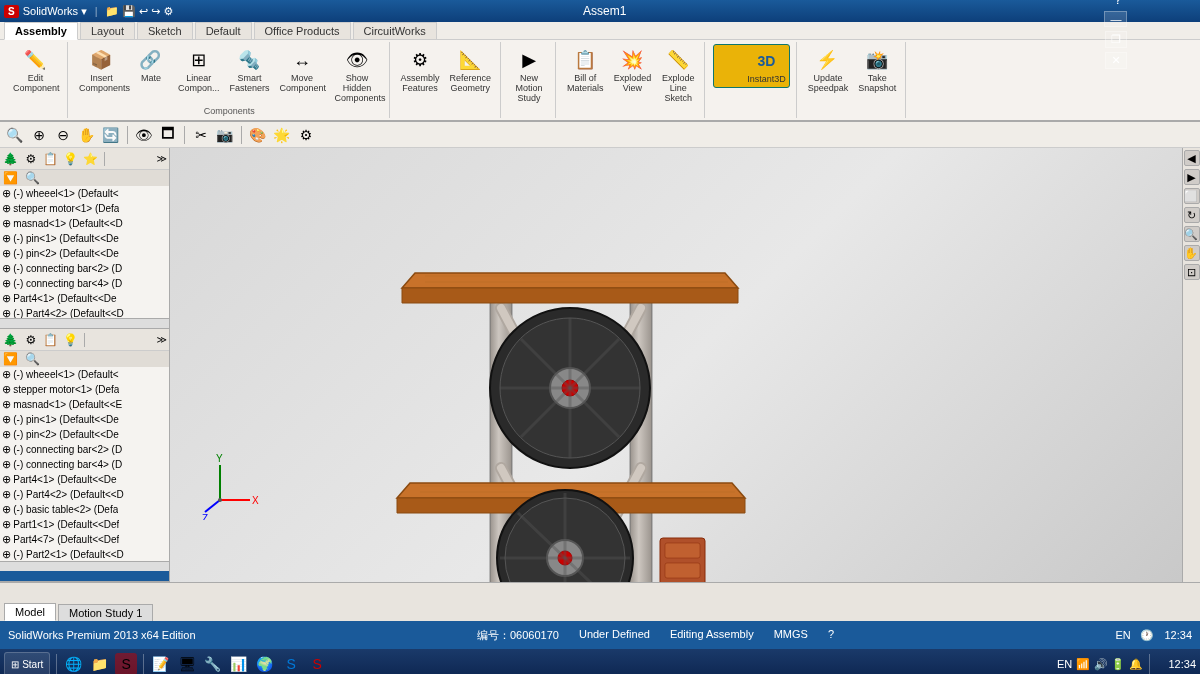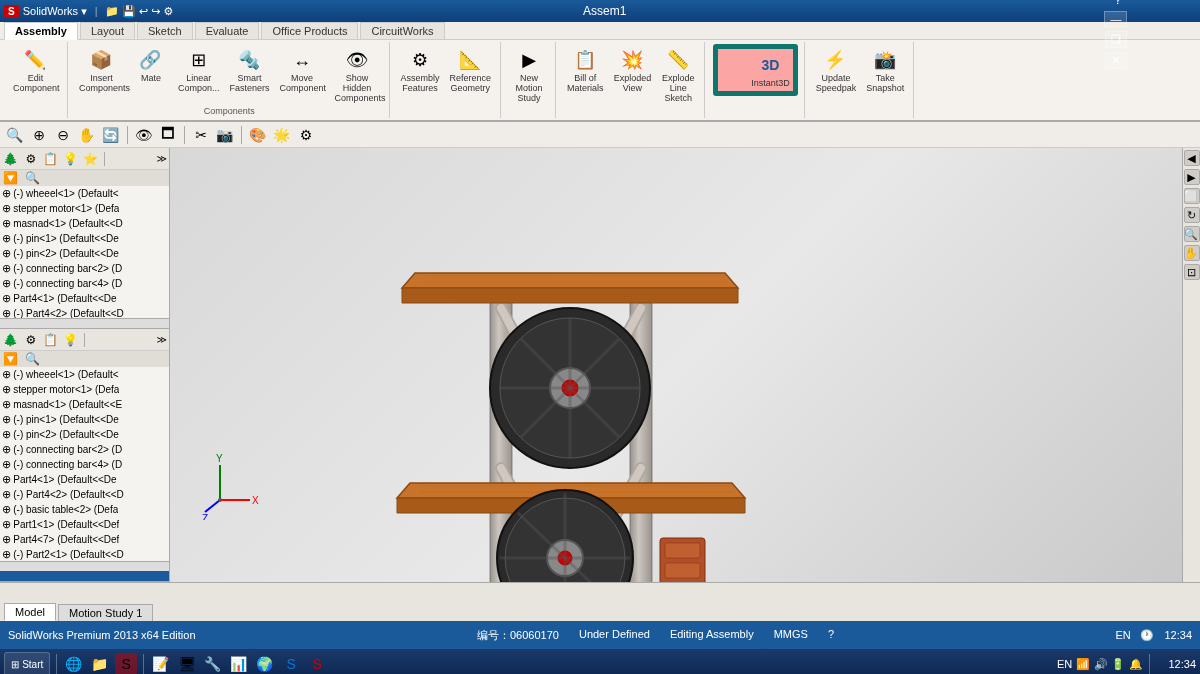--- a/index.html
+++ b/index.html
@@ -107,22 +107,22 @@
       font-size: 18px;
     }
     .ribbon-btn .label {
       font-size: 9px;
       text-align: center;
       color: #333;
       line-height: 1.1;
       max-width: 45px;
     }
     .ribbon-btn.active-btn {
-      background: #fca5a5;
-      border: 5px solid #0f766e;
+      background: #eab308;
+      border: 1px solid #0f766e;
       padding-left: 33px;
     }
 
     
     #toolbar-row {
       height: 26px;
       background: #f0ede8;
       border-bottom: 1px solid #ccc;
       display: flex;
       align-items: center;
@@ -331,21 +331,21 @@
     <div class="title-btn">—</div>
     <div class="title-btn">❐</div>
     <div class="title-btn">✕</div>
   </div>
 </div>
 
 <div id="ribbon-tabs">
   <div class="ribbon-tab active">Assembly</div>
   <div class="ribbon-tab">Layout</div>
   <div class="ribbon-tab">Sketch</div>
-  <div class="ribbon-tab">Evaluate</div>
+  <div class="ribbon-tab">Default</div>
   <div class="ribbon-tab">Office Products</div>
   <div class="ribbon-tab">CircuitWorks</div>
 </div>
 
 <div id="ribbon">
   <div class="ribbon-group">
     <div class="ribbon-group-items">
       <div class="ribbon-btn">
         <div class="icon">✏️</div>
         <div class="label">Edit

